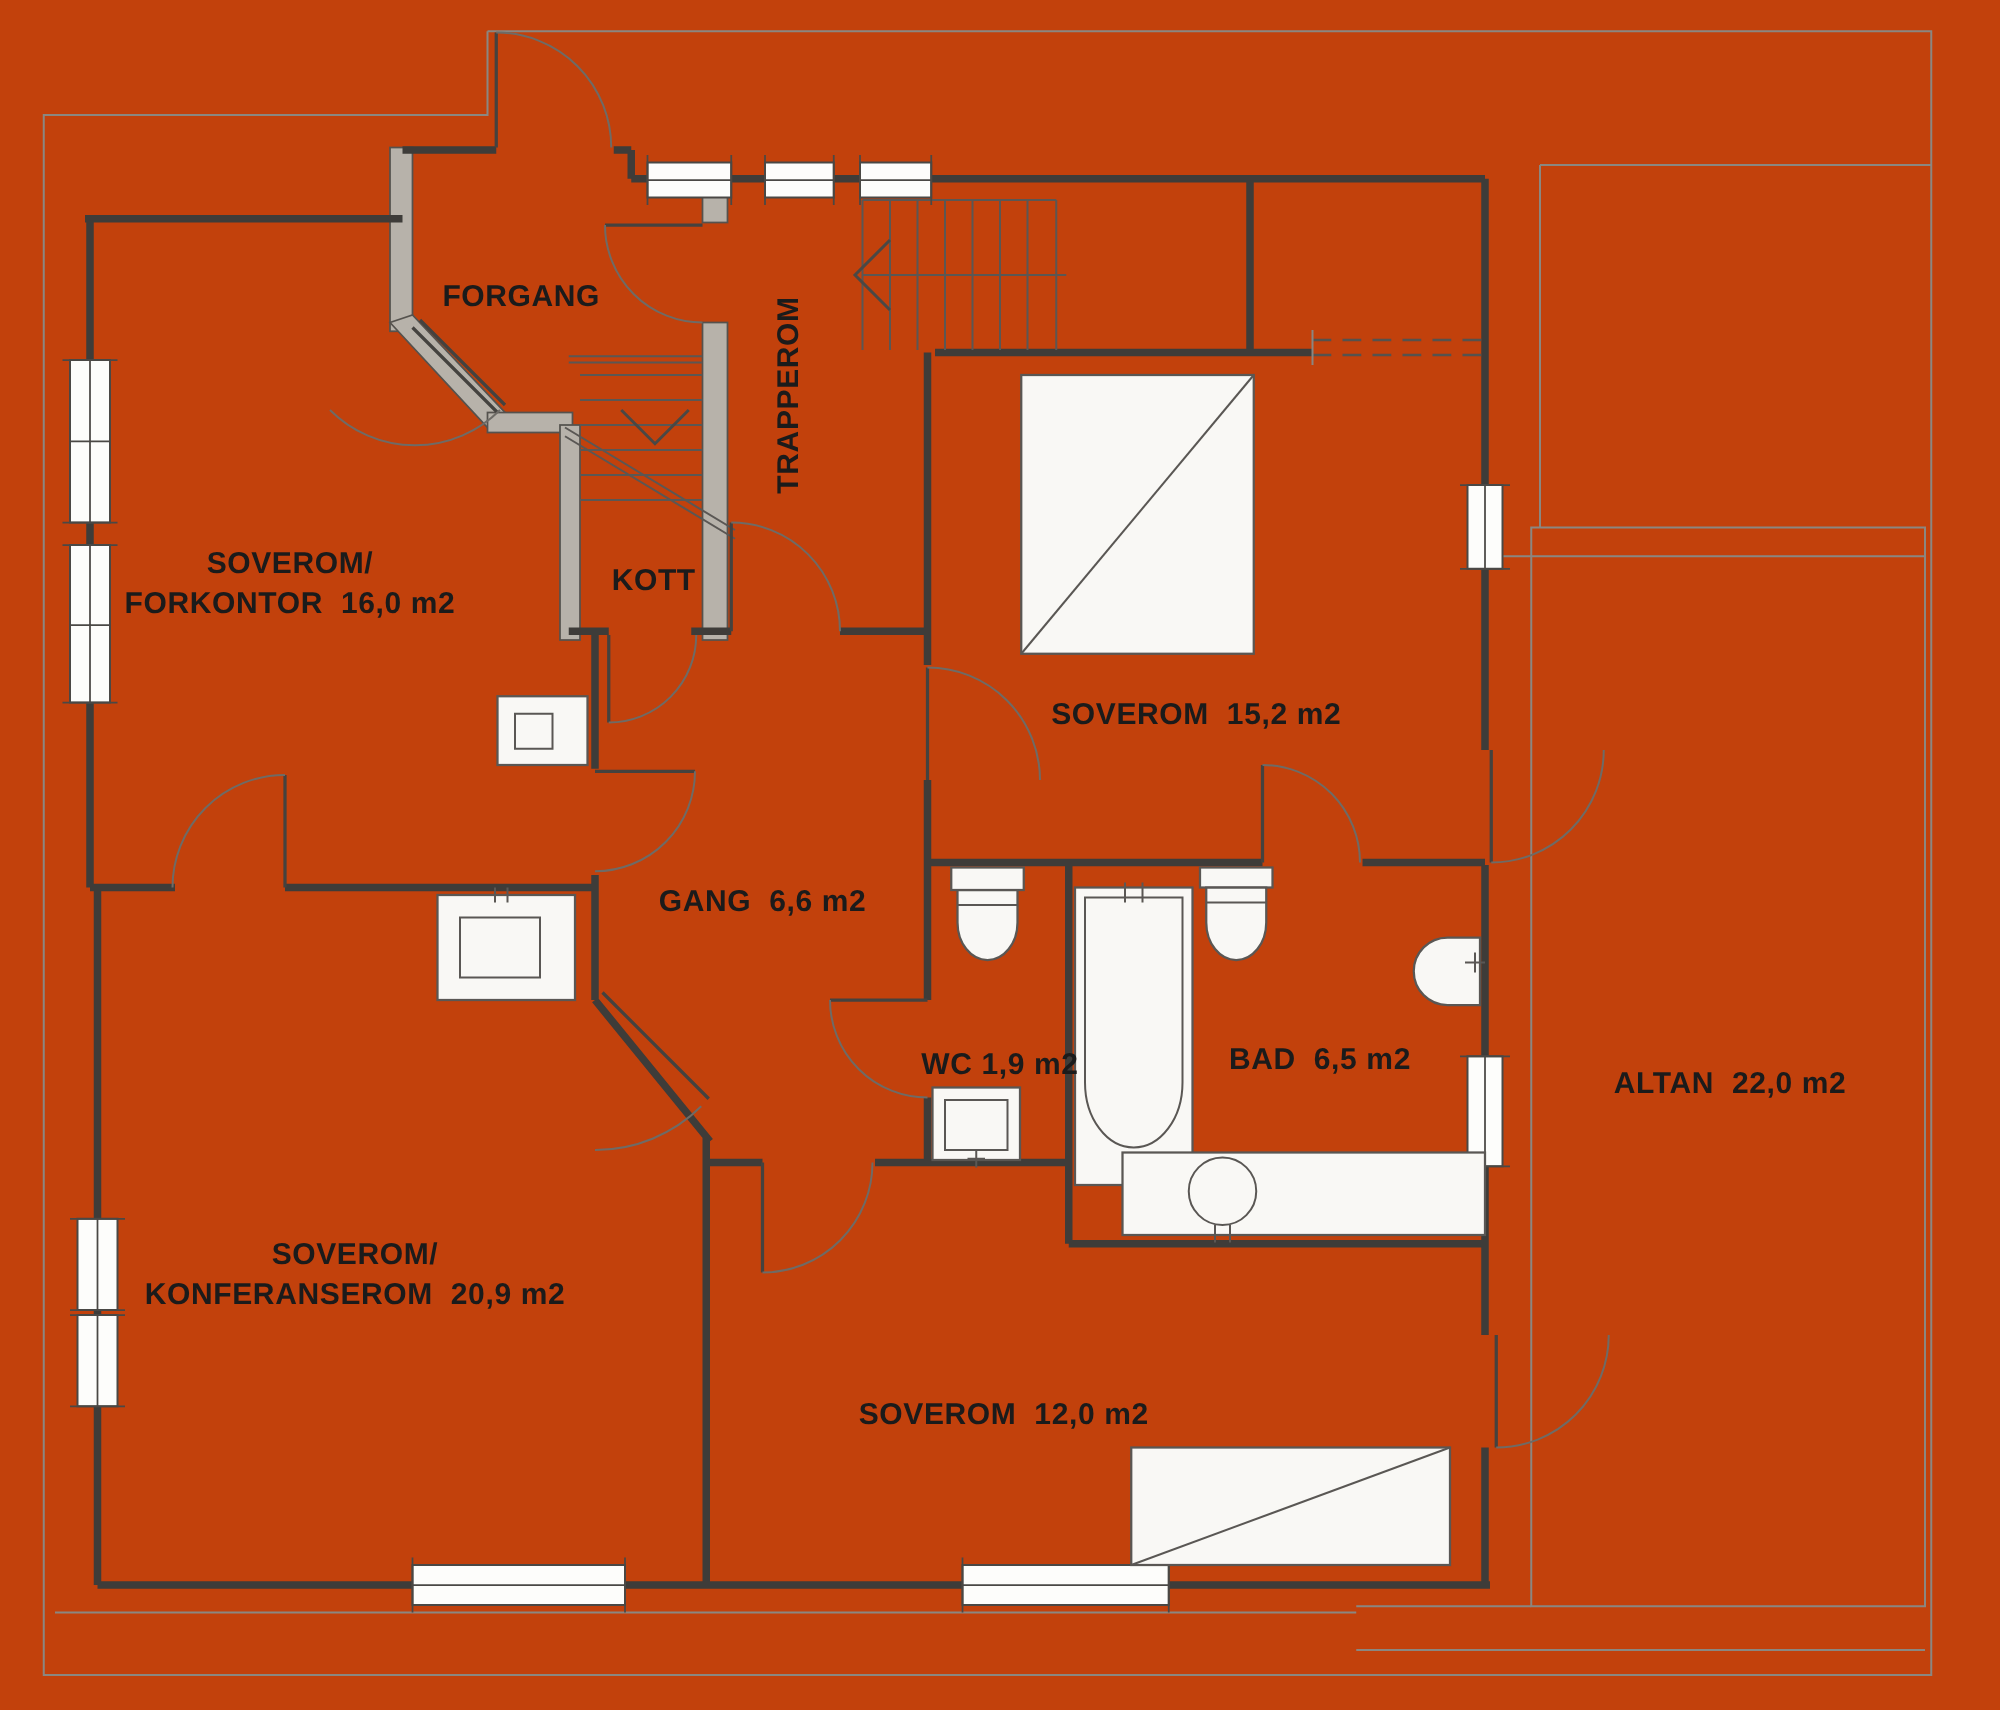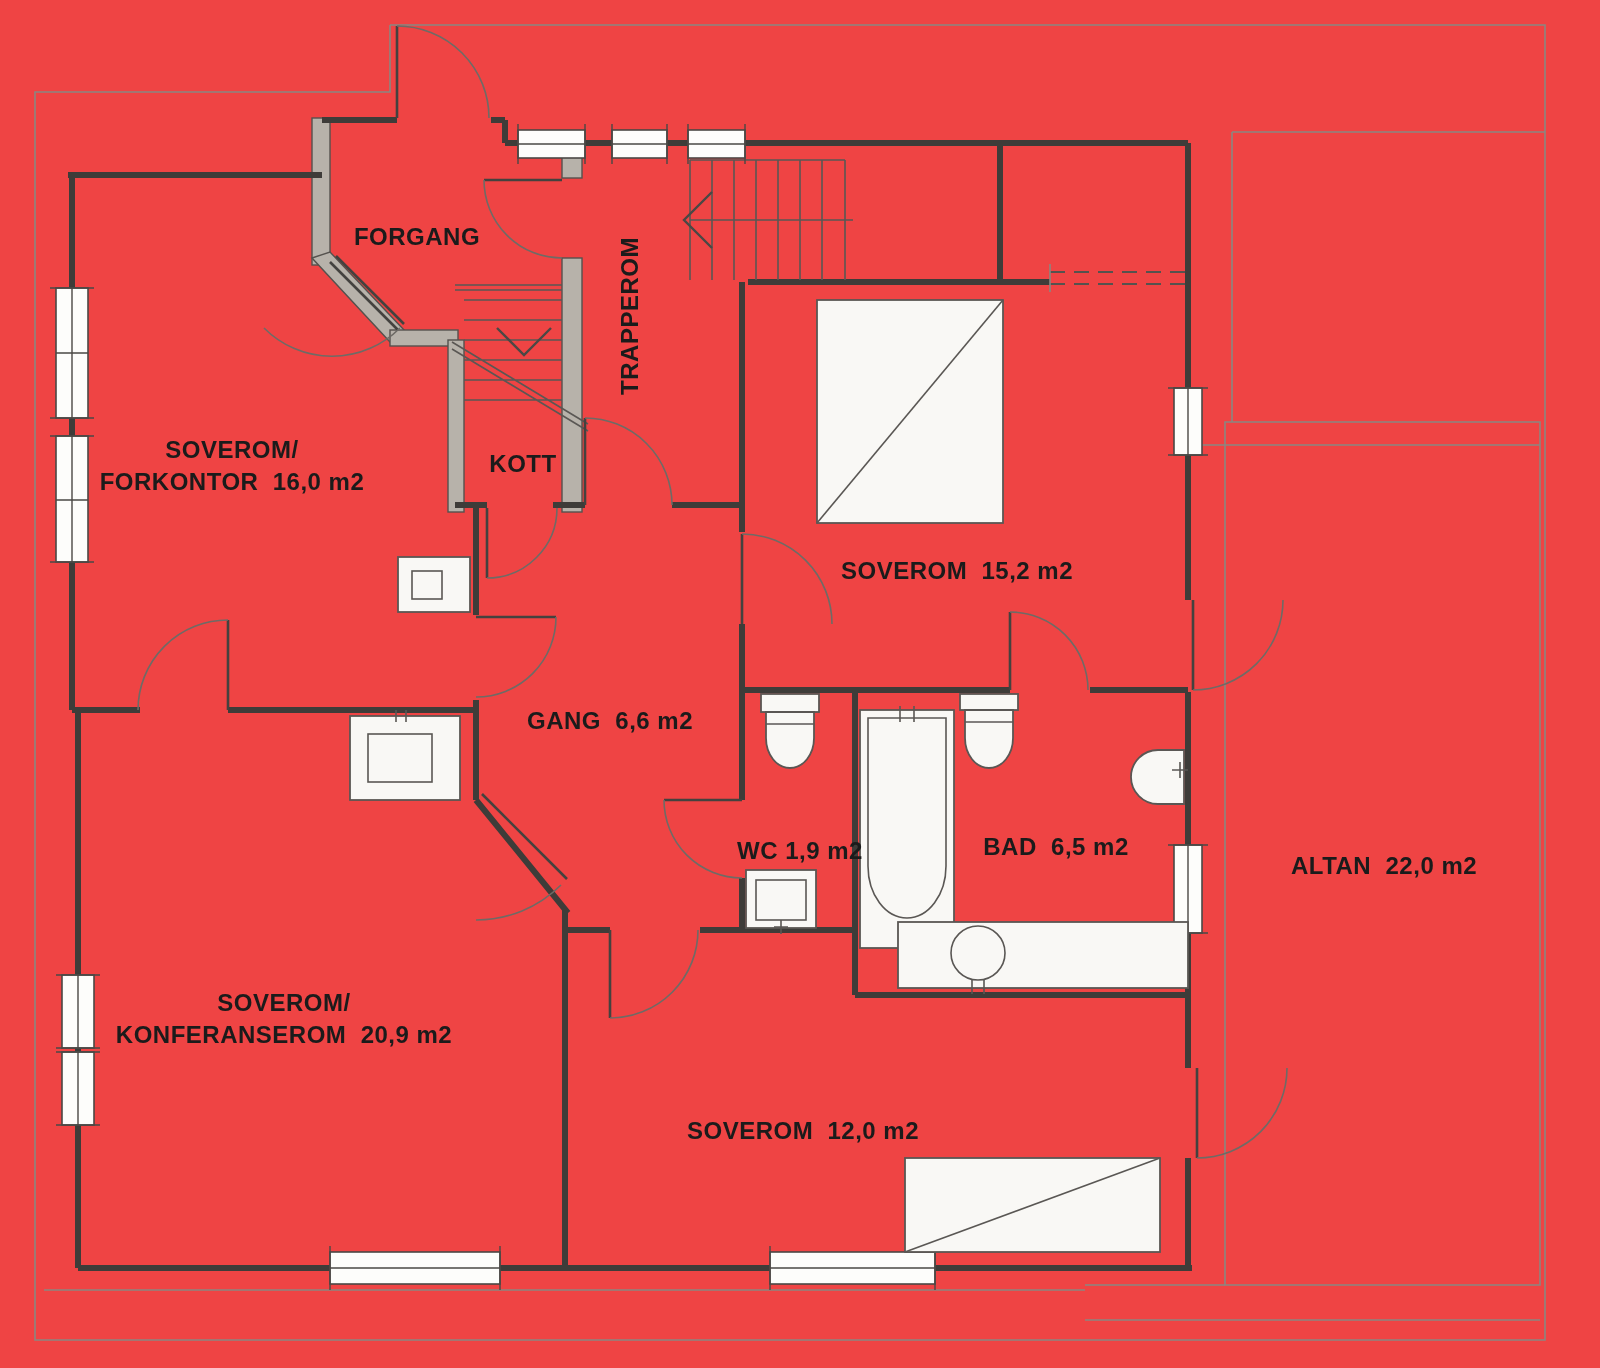--- a/index.html
+++ b/index.html
@@ -1,16 +1,16 @@
 <!DOCTYPE html>
 <html><head>
 <meta charset="utf-8">
 <style>
   html,body{margin:0;padding:0;background:#e8e6e2;font-family:"Liberation Sans",sans-serif;}
-  .sheet{width:1600px;height:1368px;background:#ef4444;position:relative;margin:0 auto;overflow:hidden;}
+  .sheet{width:1600px;height:1368px;background:#c2410c;position:relative;margin:0 auto;overflow:hidden;}
   svg{display:block;}
   svg text{
     font-family:"Liberation Sans","DejaVu Sans",sans-serif;
     font-weight:700;
     fill:#1b1b1b;
     letter-spacing:.5px;
     white-space:pre;
   }
   .lbl{font-size:24px;}
   .thickwall{stroke:#3e3c39;stroke-width:6;fill:none;stroke-linecap:butt;}

